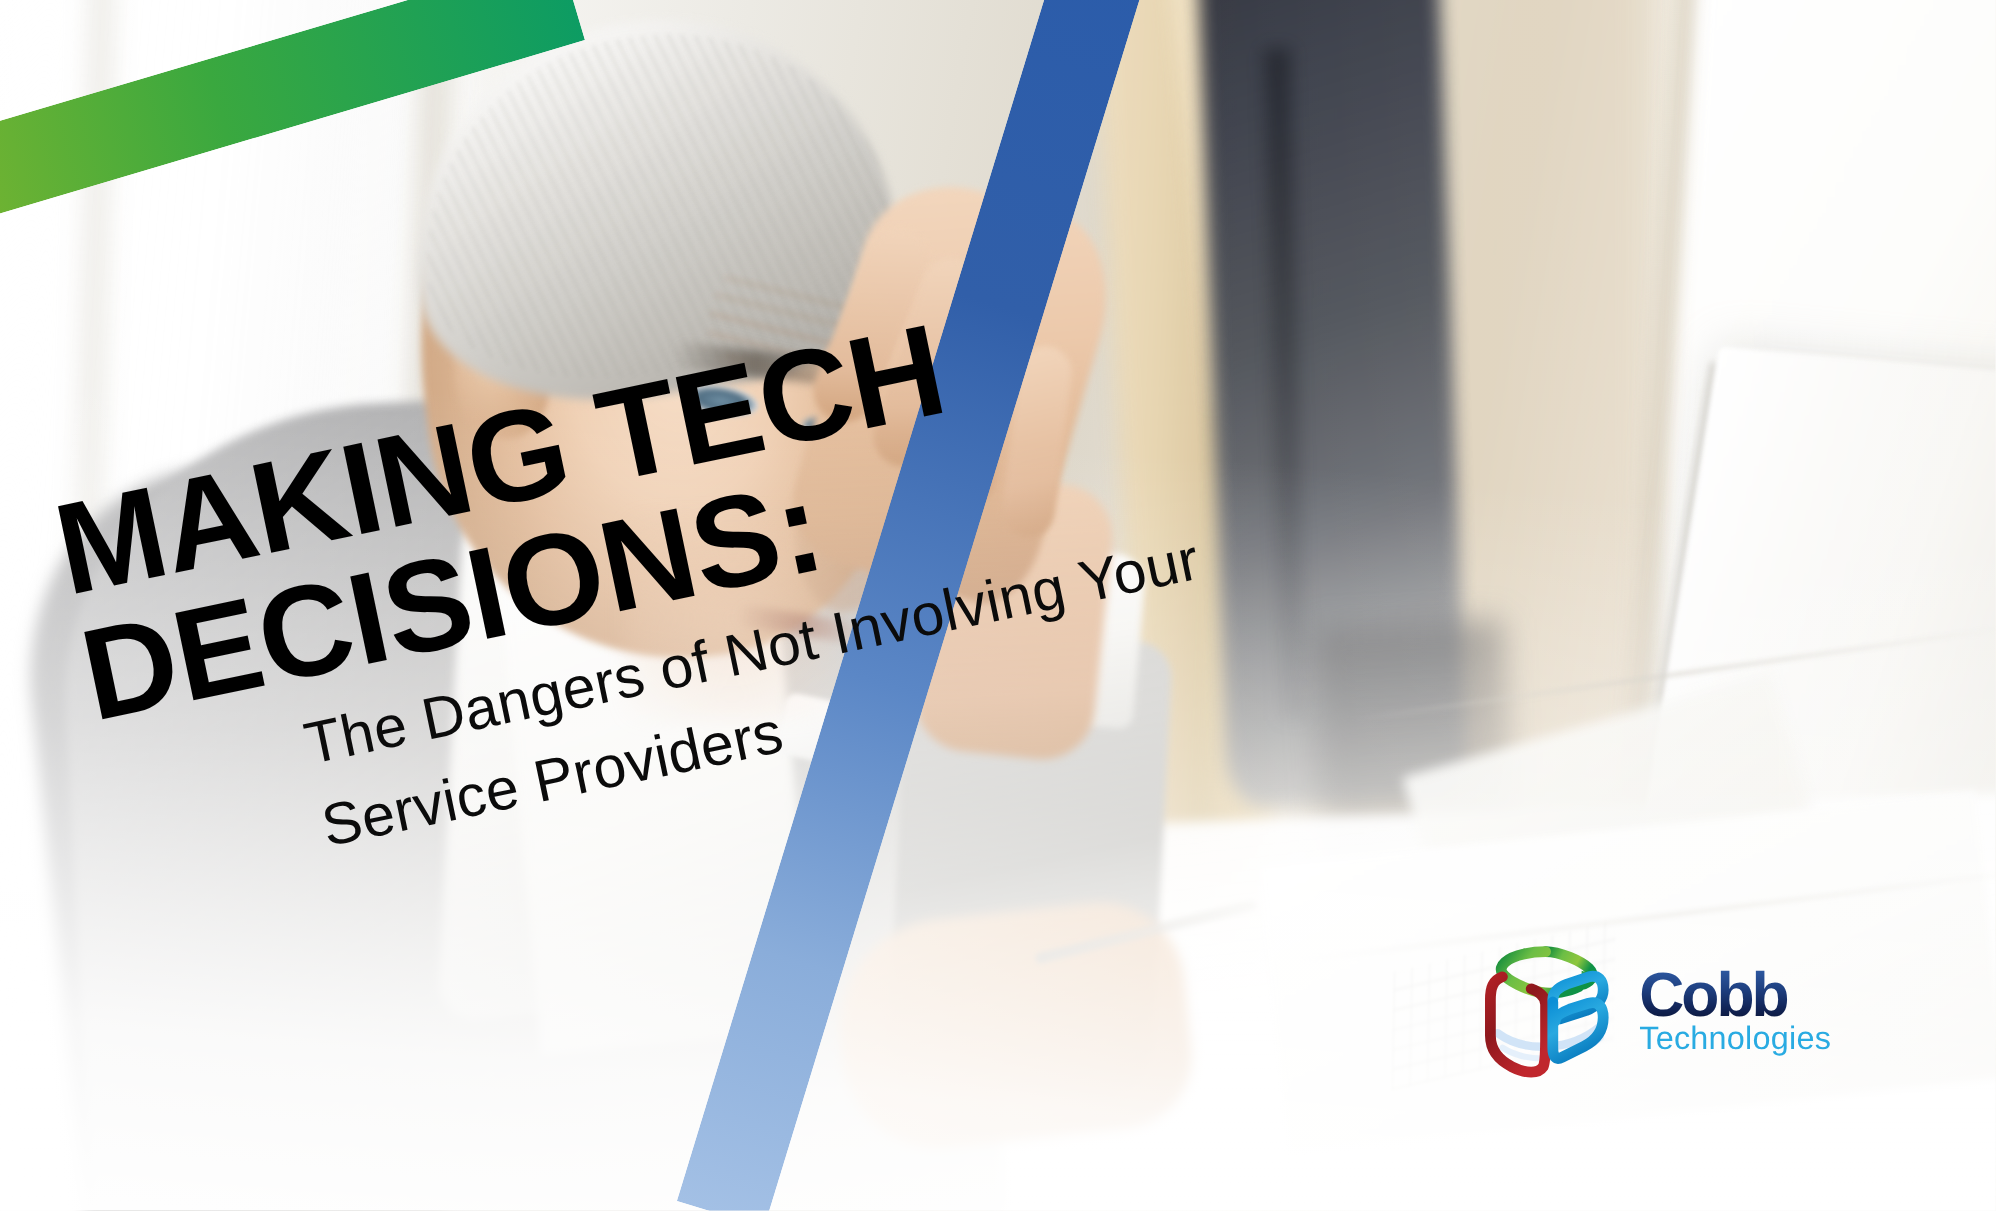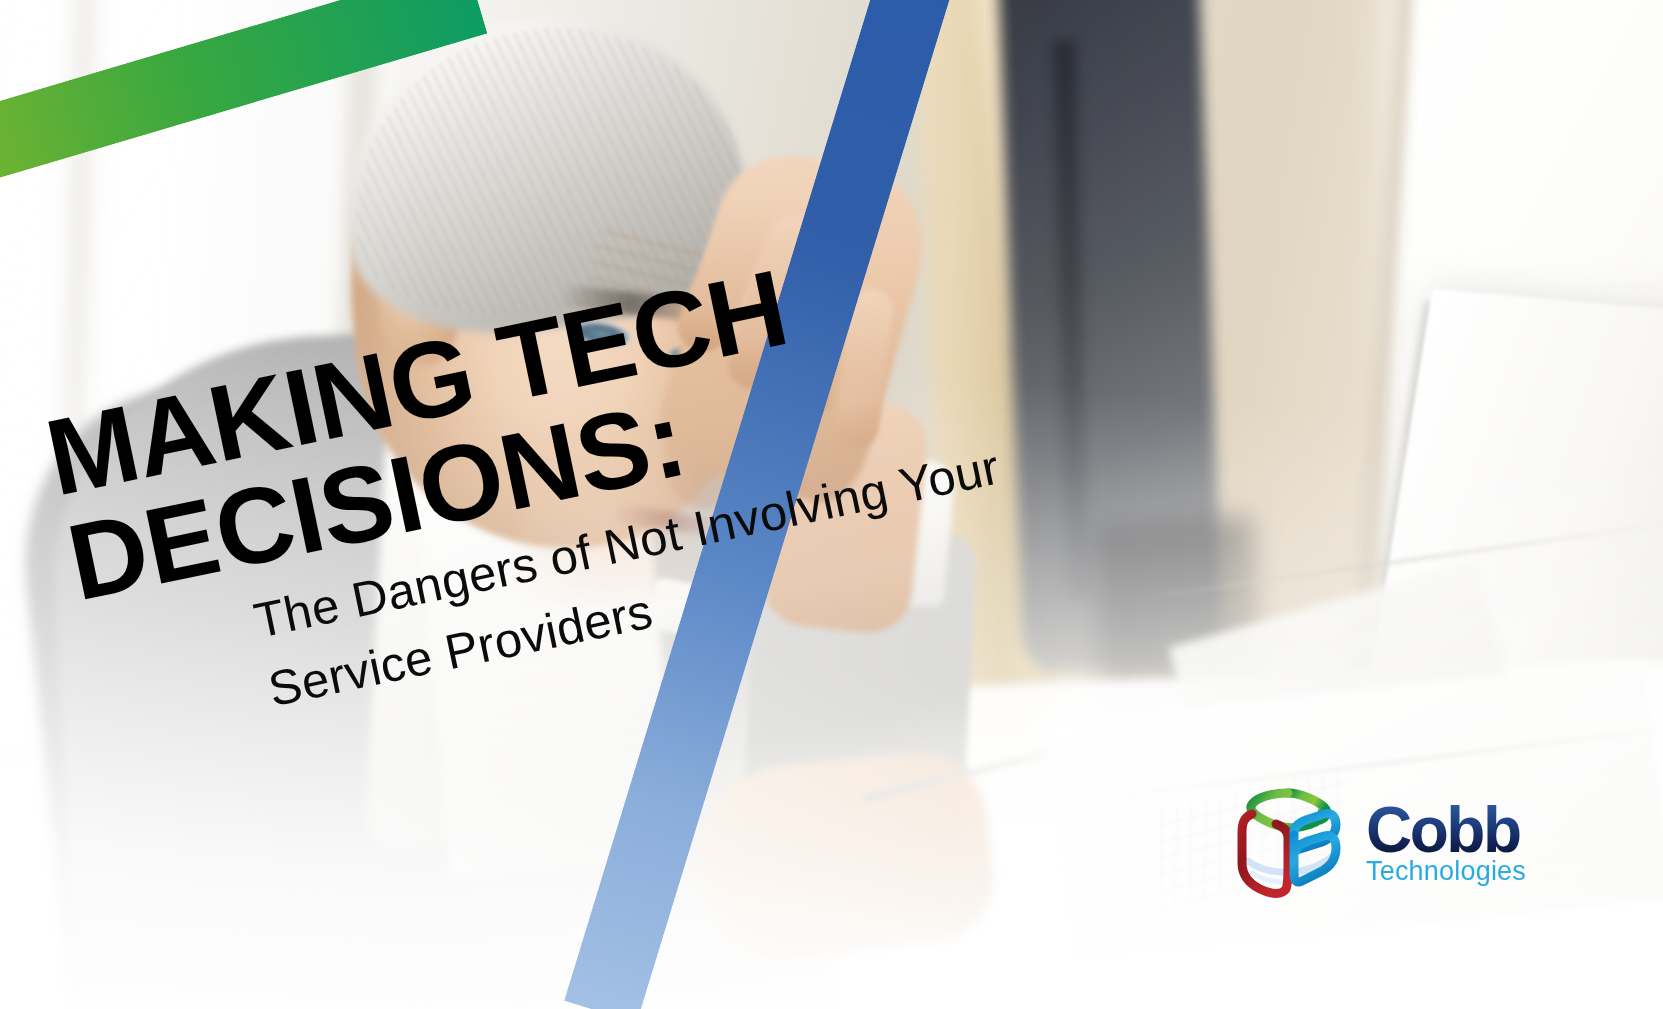--- a/index.html
+++ b/index.html
@@ -596,21 +596,21 @@
     height: 126px;
     flex: 0 0 auto;
   }
   .logo-text {
     position: relative;
     top: 4px;
   }
   .wordmark {
     font-family: "Liberation Sans", sans-serif;
     font-weight: 700;
-    font-size: 64px;
+    font-size: 52px;
     line-height: 0.92;
     letter-spacing: -2.5px;
     background: linear-gradient(180deg, #2e5aa3 0%, #1e3f7f 38%, #12265a 68%, #0a1230 100%);
     -webkit-background-clip: text;
     background-clip: text;
     color: transparent;
     -webkit-text-fill-color: transparent;
   }
   .subword {
     font-family: "Liberation Sans", sans-serif;

